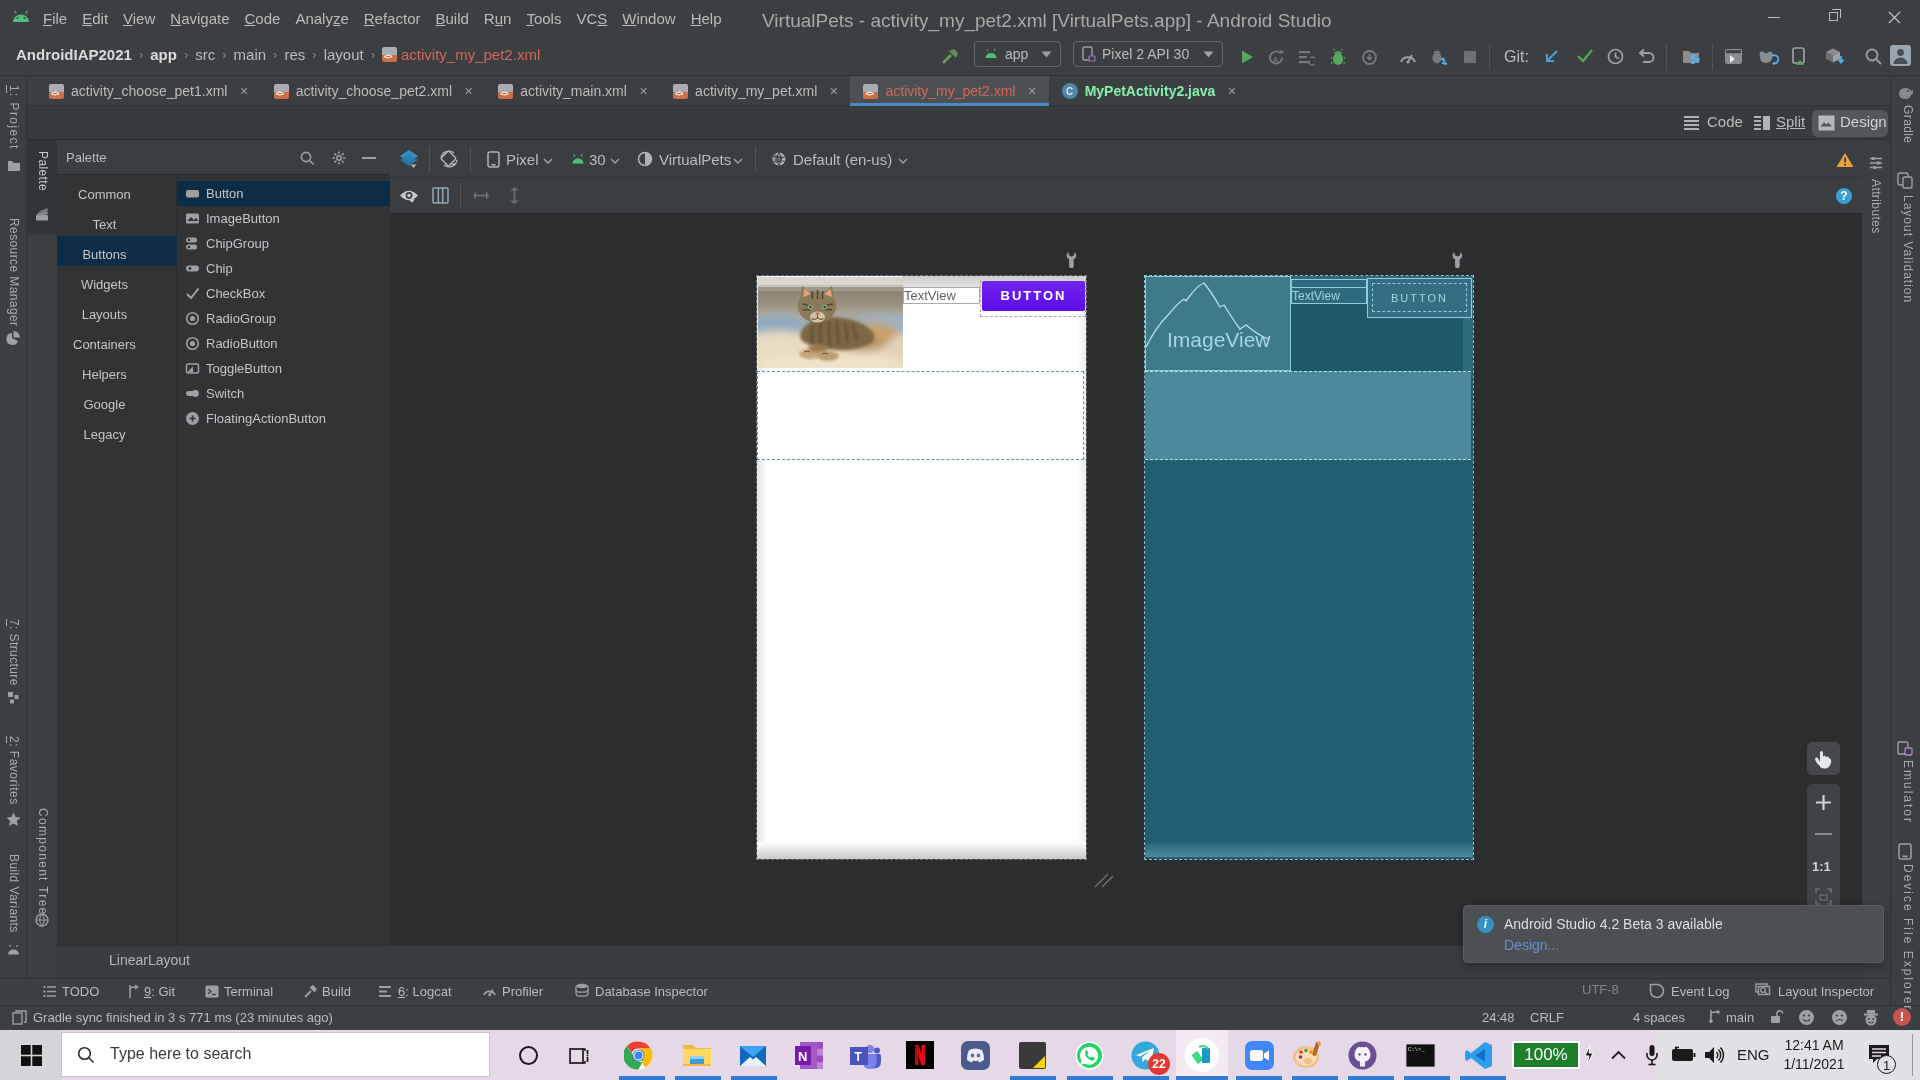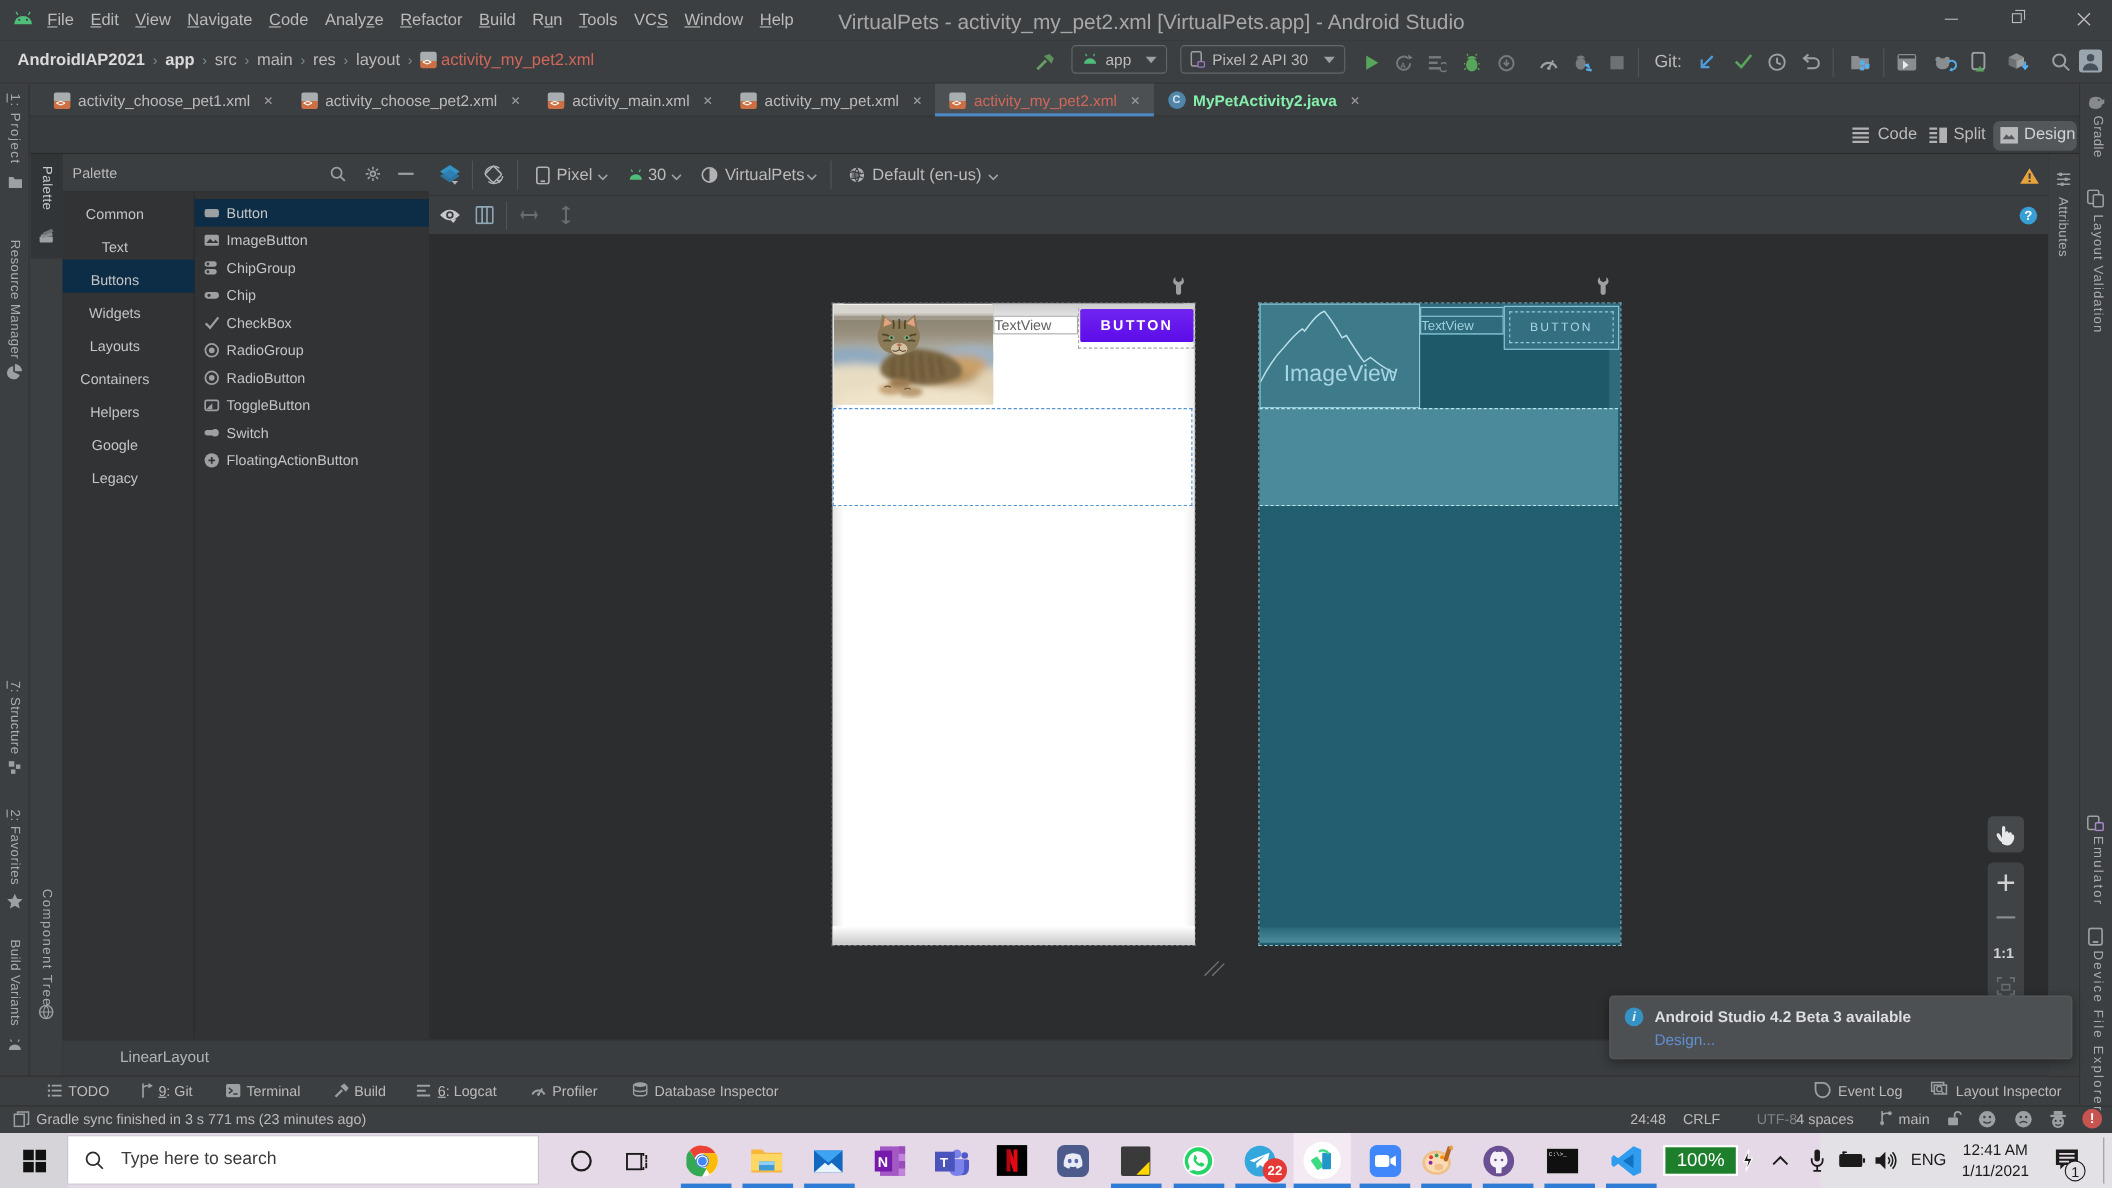--- a/index.html
+++ b/index.html
@@ -243,21 +243,21 @@
 
   <div class="a" style="left:27px;top:106px;width:1863px;height:34px;background:#383b3d;border-bottom:1px solid #2a2a2a;"></div>
   <svg class="a" style="left:1683px;top:115px;" width="17" height="16" viewBox="0 0 17 16">
       <path d="M1 2 h15 M1 6 h15 M1 10 h15 M1 14 h15" stroke="#b0b2b4" stroke-width="2"></path>
     </svg>
   <div class="a txt" style="left:1707px;top:113px;">Code</div>
   <svg class="a" style="left:1753px;top:115px;" width="17" height="16" viewBox="0 0 17 16">
       <path d="M1 2 h7 M1 6 h7 M1 10 h7 M1 14 h7" stroke="#b0b2b4" stroke-width="2"></path>
       <rect x="10" y="1" width="7" height="14" fill="#b0b2b4"></rect>
     </svg>
-  <div class="a txt" style="left:1776px;top:113px;">Split</div>
+  <div class="a txt" style="left:1776px;top:113px;text-decoration:underline;">Split</div>
   <div class="a" style="left:1812px;top:110px;width:76px;height:27px;background:#53575a;border-radius:6px;"></div>
   <svg class="a" style="left:1818px;top:115px;" width="17" height="16" viewBox="0 0 17 16">
       <rect x="0.5" y="0.5" width="16" height="15" fill="#b6b8ba"></rect>
       <path d="M2.5 11.5 l3.5 -4.5 2.5 2.5 2 -2 3.5 4 z" fill="#55585a"></path>
     </svg>
   <div class="a txt" style="left:1840px;top:113px;color:#d0d2d4;">Design</div>
 
   <div class="a" style="left:390px;top:140px;width:1472px;height:38px;background:#3b3e40;border-bottom:1px solid #333536;"></div>
   <div class="a" style="left:390px;top:178px;width:1472px;height:36px;background:#3b3e40;border-bottom:1px solid #2a2a2a;"></div>
 
@@ -608,21 +608,21 @@
     </svg>
   <div class="a" style="left:1815px;top:833px;width:17px;height:2.4px;background:#8a8d8f;"></div>
   <div class="a" style="left:1812px;top:859px;width:24px;height:16px;color:#d0d2d4;font-weight:bold;font-size:13px;text-align:left;">1:1</div>
   <svg class="a" style="left:1815px;top:888px;" width="17" height="17" viewBox="0 0 17 17">
       <path d="M1 5 V1 H5 M12 1 h4 v4 M16 12 v4 h-4 M5 16 H1 v-4" fill="none" stroke="#6a6d6f" stroke-width="1.6"></path>
       <rect x="5" y="7" width="7" height="5" fill="none" stroke="#6a6d6f" stroke-width="1.3"></rect>
     </svg>
 
   <div class="a" style="left:1463px;top:905px;width:421px;height:58px;background:#4d5052;border:1px solid #5a5d5f;border-radius:4px;box-shadow:0 3px 10px rgba(0,0,0,0.35);z-index:30;"></div>
   <div class="a" style="left:1477px;top:916px;width:17px;height:17px;border-radius:50%;background:#3592c4;color:#eaf4fa;font-size:12px;font-weight:bold;font-style:italic;text-align:center;line-height:17px;z-index:31;">i</div>
-  <div class="a" style="left:1504px;top:916px;color:#dcdee0;font-size:14px;font-weight:bold;z-index:31;">Android Studio 4.2 Beta 3 available</div>
+  <div class="a" style="left:1504px;top:916px;color:#dcdee0;font-size:14px;font-weight:normal;z-index:31;">Android Studio 4.2 Beta 3 available</div>
   <div class="a" style="left:1504px;top:937px;color:#628fd2;font-size:14px;z-index:31;">Design...</div>
 
   <div class="a" style="left:57px;top:945px;width:1805px;height:33px;background:#3a3d3f;border-top:1px solid #2f3132;"></div>
   <div class="a" style="left:109px;top:952px;color:#b3b6b8;font-size:14px;">LinearLayout</div>
 
   <div class="a bar" style="left:0;top:978px;width:1920px;height:27px;border-top:1px solid #323232;"></div>
   <svg class="a" style="left:43px;top:985px;" width="14" height="13" viewBox="0 0 14 13">
       <path d="M4 2 h9 M4 6.5 h9 M4 11 h9" stroke="#9da0a2" stroke-width="1.6"></path>
       <rect x="0.5" y="1" width="2" height="2" fill="#9da0a2"></rect>
       <rect x="0.5" y="5.5" width="2" height="2" fill="#9da0a2"></rect>
@@ -674,21 +674,21 @@
   <div class="a t13" style="left:1778px;top:984px;">Layout Inspector</div>
 
   <div class="a bar" style="left:0;top:1005px;width:1920px;height:25px;border-top:1px solid #323232;"></div>
   <svg class="a" style="left:12px;top:1010px;" width="15" height="15" viewBox="0 0 15 15">
       <rect x="1" y="3" width="9" height="11" fill="none" stroke="#9da0a2" stroke-width="1.4"></rect>
       <path d="M4 3 V1 h10 v11 h-2" fill="none" stroke="#9da0a2" stroke-width="1.4"></path>
     </svg>
   <div class="a t13" style="left:33px;top:1010px;">Gradle sync finished in 3 s 771 ms (23 minutes ago)</div>
   <div class="a t13" style="left:1482px;top:1010px;">24:48</div>
   <div class="a t13" style="left:1530px;top:1010px;">CRLF</div>
-  <div class="a t13" style="left:1582px;top:1010px;color:#808284;margin-left:15px;">UTF-8</div>
+  <div class="a t13" style="left:1582px;top:982px;color:#808284;">UTF-8</div>
   <div class="a t13" style="left:1633px;top:1010px;">4 spaces</div>
   <svg class="a" style="left:1708px;top:1009px;" width="13" height="15" viewBox="0 0 13 15">
       <path d="M3 1 V14 M3 6 q0 -3 4 -3 h2" fill="none" stroke="#9da0a2" stroke-width="1.5"></path>
       <circle cx="10" cy="3" r="1.8" fill="#9da0a2"></circle>
       <circle cx="3" cy="12" r="1.8" fill="#9da0a2"></circle>
     </svg>
   <div class="a t13" style="left:1726px;top:1010px;">main</div>
   <svg class="a" style="left:1769px;top:1009px;" width="15" height="16" viewBox="0 0 15 16">
       <rect x="2" y="7" width="9" height="7" rx="1" fill="#9da0a2"></rect>
       <path d="M8 7 V4.5 a2.8 2.8 0 0 1 5.6 0" fill="none" stroke="#9da0a2" stroke-width="1.6"></path>

